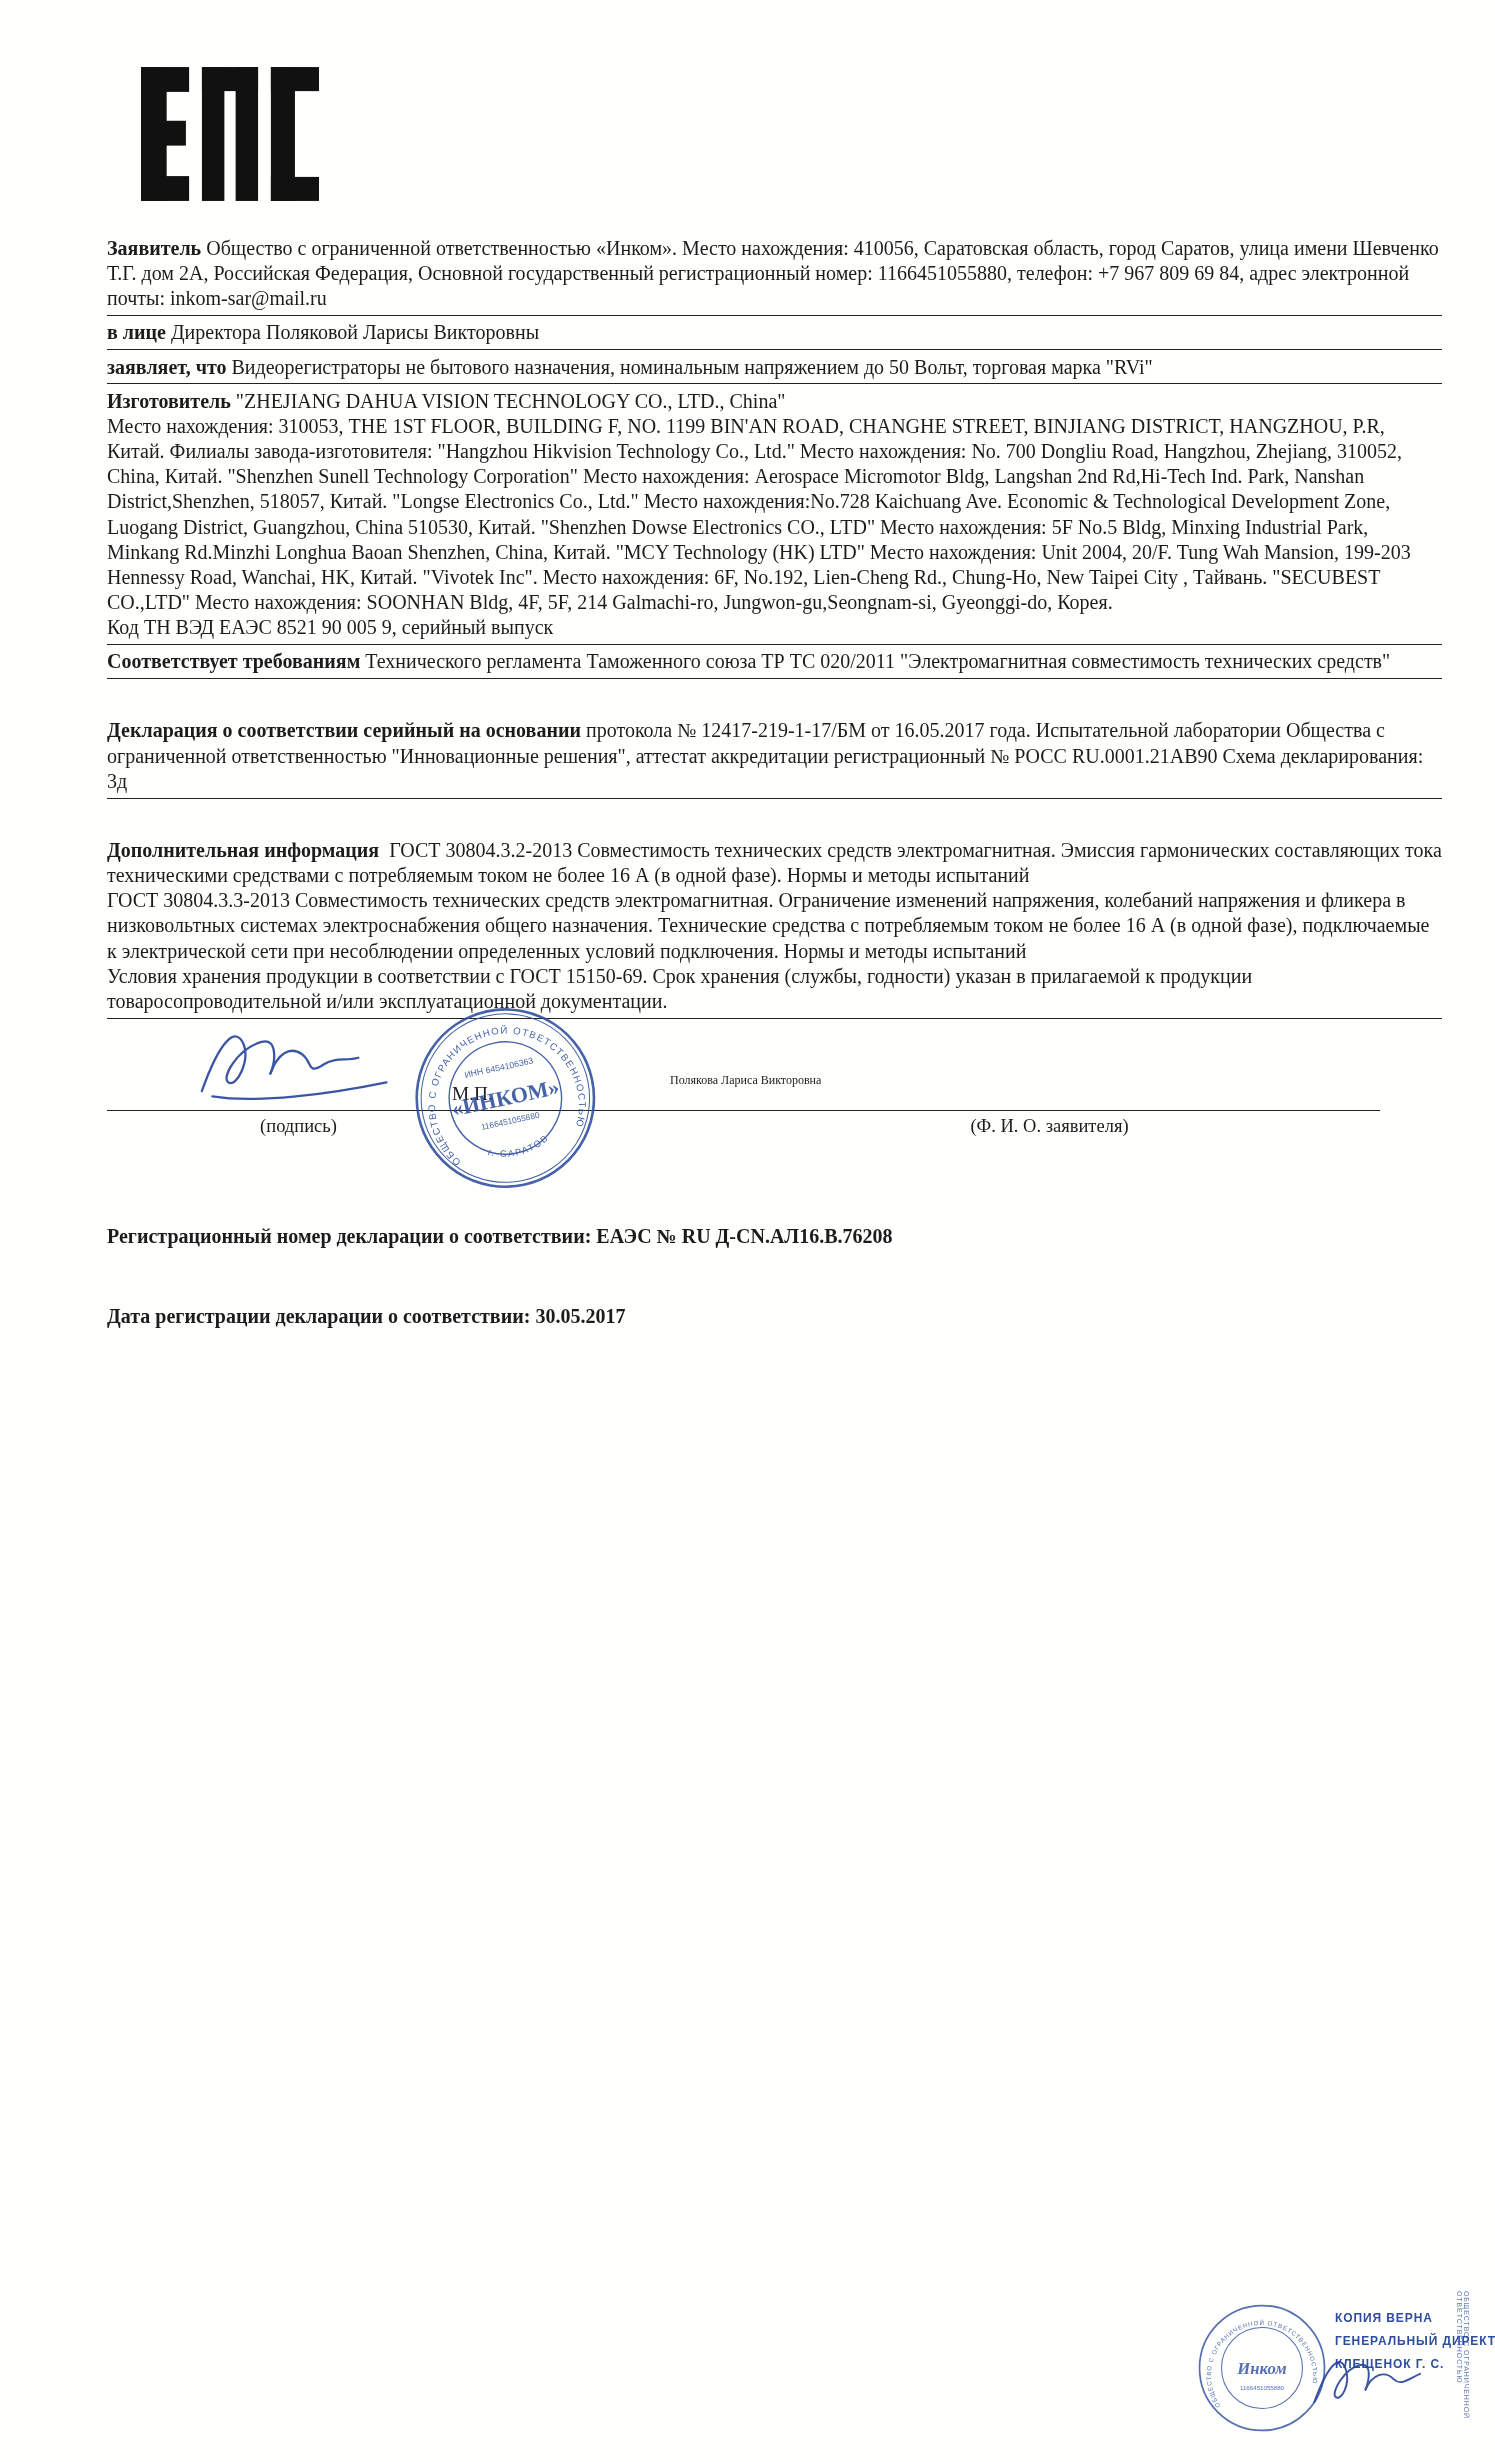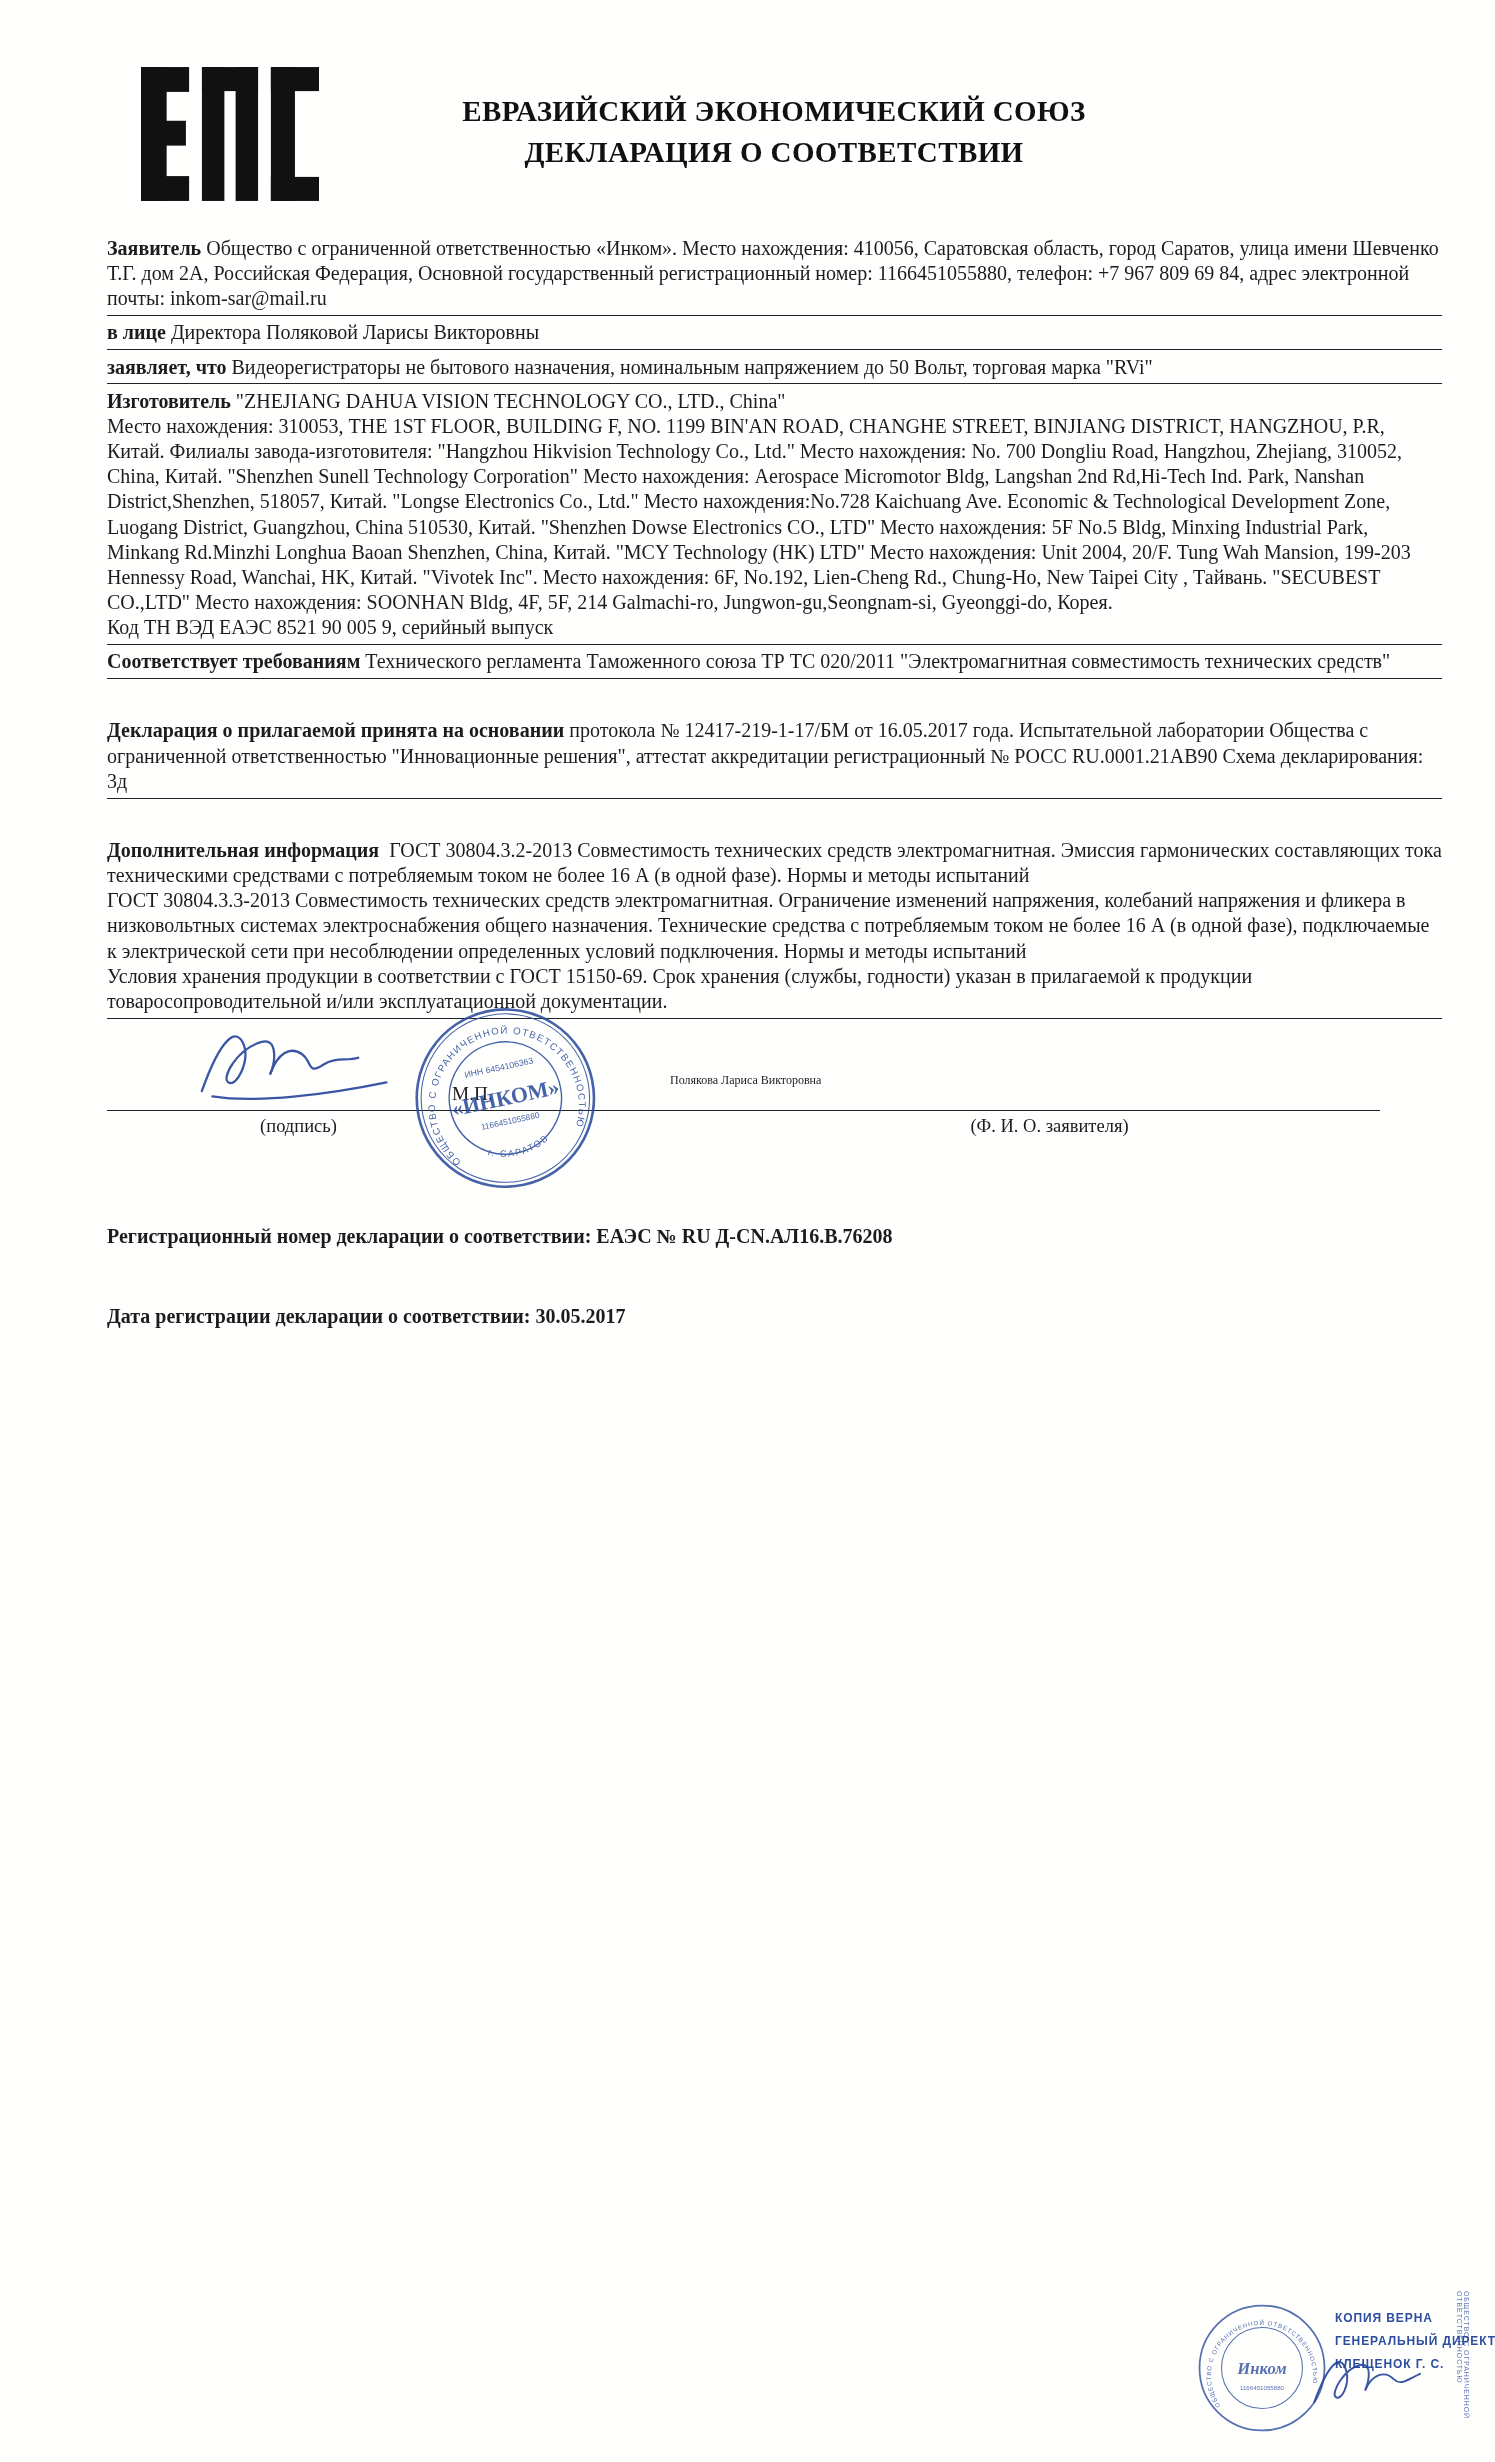--- a/index.html
+++ b/index.html
@@ -62,24 +62,20 @@
         <rect x="118" y="0" width="28" height="167"></rect>
         <rect x="76" y="0" width="70" height="30"></rect>
 
         <rect x="162" y="0" width="30" height="167"></rect>
         <rect x="162" y="0" width="60" height="30"></rect>
         <rect x="162" y="137" width="60" height="30"></rect>
       </g>
     </svg>
   </div>
 
-  <div class="doc-title">
-    <div>ЕВРАЗИЙСКИЙ ЭКОНОМИЧЕСКИЙ СОЮЗ</div>
-    <div>ДЕКЛАРАЦИЯ О СООТВЕТСТВИИ</div>
-  </div>
 
   <div class="content">
 
     <p class="para"><span class="lbl">Заявитель</span> <span>Общество с ограниченной ответственностью «Инком». Место нахождения: 410056, Саратовская область, город Саратов, улица имени Шевченко Т.Г. дом 2А, Российская Федерация, Основной государственный регистрационный номер: 1166451055880, телефон: +7 967 809 69 84, адрес электронной почты: inkom-sar@mail.ru</span></p>
     <div class="rule"></div>
 
     <p class="para"><span class="lbl">в лице</span> <span>Директора Поляковой Ларисы Викторовны</span></p>
     <div class="rule"></div>
 
     <p class="para"><span class="lbl">заявляет, что</span> <span>Видеорегистраторы не бытового назначения, номинальным напряжением до 50 Вольт, торговая марка "RVi"</span></p>
@@ -87,21 +83,21 @@
 
     <p class="para"><span class="lbl">Изготовитель</span> <span>"ZHEJIANG DAHUA VISION TECHNOLOGY CO., LTD., China"</span><br>
       <span>Место нахождения: 310053, THE 1ST FLOOR, BUILDING F, NO. 1199 BIN'AN ROAD, CHANGHE STREET, BINJIANG DISTRICT, HANGZHOU, P.R, Китай.   Филиалы завода-изготовителя:  "Hangzhou Hikvision Technology Co., Ltd." Место нахождения: No. 700 Dongliu Road, Hangzhou, Zhejiang, 310052, China, Китай. "Shenzhen Sunell Technology Corporation" Место нахождения: Aerospace Micromotor Bldg, Langshan 2nd Rd,Hi-Tech Ind. Park, Nanshan District,Shenzhen, 518057, Китай. "Longse Electronics Co., Ltd." Место нахождения:No.728 Kaichuang Ave. Economic &amp; Technological Development Zone, Luogang District, Guangzhou, China 510530, Китай. "Shenzhen Dowse Electronics CO., LTD" Место нахождения: 5F No.5 Bldg, Minxing Industrial Park, Minkang Rd.Minzhi Longhua Baoan Shenzhen, China, Китай. "MCY Technology (HK) LTD" Место нахождения: Unit 2004, 20/F. Tung Wah Mansion, 199-203 Hennessy Road, Wanchai, HK, Китай. "Vivotek Inc". Место нахождения: 6F, No.192, Lien-Cheng Rd., Chung-Ho, New Taipei City , Тайвань. "SECUBEST CO.,LTD" Место нахождения: SOONHAN Bldg, 4F, 5F, 214 Galmachi-ro, Jungwon-gu,Seongnam-si, Gyeonggi-do, Корея.</span></p>
     <p class="para">Код ТН ВЭД ЕАЭС 8521 90 005 9, серийный выпуск</p>
     <div class="rule"></div>
 
     <p class="para"><span class="lbl">Соответствует требованиям</span> <span>Технического регламента Таможенного союза ТР ТС 020/2011 "Электромагнитная совместимость технических средств"</span></p>
     <div class="rule"></div>
 
     <div class="gap-md"></div>
-    <p class="para"><span class="lbl">Декларация о прилагаемой принята на основании</span> <span>протокола № 12417-219-1-17/БМ от 16.05.2017 года. Испытательной лаборатории Общества с ограниченной ответственностью "Инновационные решения", аттестат аккредитации регистрационный № РОСС RU.0001.21АВ90 Схема декларирования: 3д</span></p>
+    <p class="para"><span class="lbl">Декларация о соответствии серийный на основании</span> <span>протокола № 12417-219-1-17/БМ от 16.05.2017 года. Испытательной лаборатории Общества с ограниченной ответственностью "Инновационные решения", аттестат аккредитации регистрационный № РОСС RU.0001.21АВ90 Схема декларирования: 3д</span></p>
     <div class="rule"></div>
 
     <div class="gap-md"></div>
     <p class="para"><span class="lbl">Дополнительная информация</span>&nbsp; <span>ГОСТ 30804.3.2-2013 Совместимость технических средств электромагнитная. Эмиссия гармонических составляющих тока техническими средствами с потребляемым током не более 16 А (в одной фазе). Нормы и методы испытаний</span></p>
     <p class="para">ГОСТ 30804.3.3-2013 Совместимость технических средств электромагнитная. Ограничение изменений напряжения, колебаний напряжения и фликера в низковольтных системах электроснабжения общего назначения. Технические средства с потребляемым током не более 16 А (в одной фазе), подключаемые к электрической сети при несоблюдении определенных условий подключения. Нормы и методы испытаний</p>
     <p class="para">Условия хранения продукции в соответствии с ГОСТ 15150-69. Срок хранения (службы, годности) указан в прилагаемой к продукции товаросопроводительной и/или эксплуатационной документации.</p>
 
     <div class="rule"></div>
 
     <div class="sig-row">

